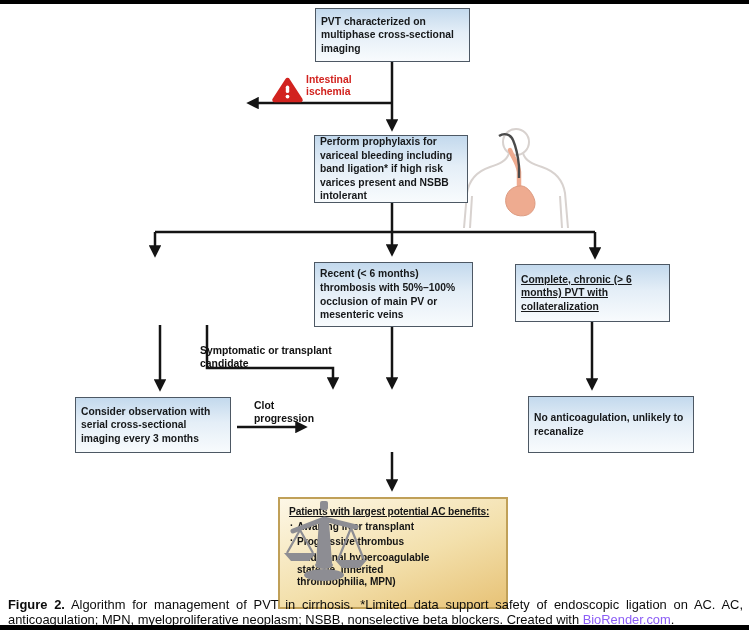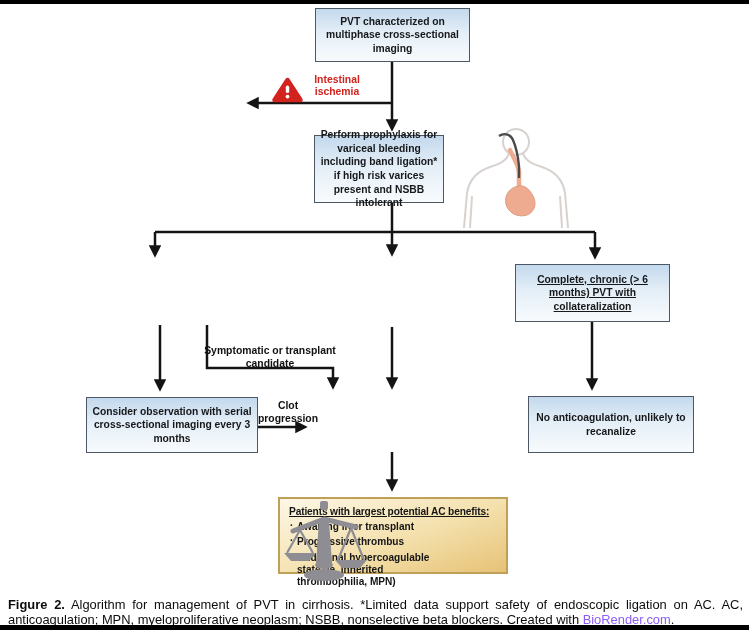--- a/index.html
+++ b/index.html
@@ -8,31 +8,31 @@
     font-family:"Liberation Sans", sans-serif;overflow:hidden;
   }
   .bar{position:absolute;left:0;width:749px;background:#000;}
   #topbar{top:0;height:4px;}
   #bottombar{top:625px;height:5px;}
   .fbox{
     position:absolute;box-sizing:border-box;
     border:1.6px solid #4d5864;
     background:linear-gradient(180deg,#c3d9ed 0%,#e4eef7 45%,#f8fbfd 100%);
     display:flex;align-items:center;justify-content:center;
-    text-align:center;font-weight:bold;font-size:10.3px;line-height:1.32;
+    font-weight:bold;font-size:10.3px;line-height:1.32;
     color:#16181a;padding:3px 5px;
   }
   .flabel{
     position:absolute;font-weight:bold;font-size:10.4px;line-height:1.25;
-    color:#111;text-align:center;
+    color:#111;text-align:left;
   }
-  .warn-label{color:#d2231f;text-align:center;line-height:1.2;}
+  .warn-label{color:#d2231f;text-align:left;line-height:1.2;}
   #benefits-box{
     position:absolute;box-sizing:border-box;
-    left:278px;top:497px;width:230px;height:77px;
+    left:278px;top:497px;width:230px;height:112px;
     border:2px solid #c0a058;
     background:linear-gradient(160deg,#fdf7e6 0%,#f3e0ac 55%,#e7c276 100%);
     padding:7px 9px 5px 9px;
   }
   #benefits-title{
     font-weight:bold;font-size:10.2px;letter-spacing:-0.15px;
     text-decoration:underline;color:#151515;white-space:nowrap;margin-bottom:4px;
   }
   .bullet{
     position:relative;width:156px;font-weight:bold;font-size:10.1px;
@@ -92,29 +92,30 @@
       <path d="M519 186 C510 187 504 195 506 204 C508 213 518 218 527 215 C535 212 537 203 533 196 C530 190 525 185 519 186 Z" fill="#eeab90" stroke="#dd9c82" stroke-width="1"></path>
       <path d="M499 136 C505 132 511 135 513 140 C516 147 518 156 519 166 L519 178" stroke="#4a4a4a" stroke-width="2.4" fill="none"></path>
     </g>
   </svg>
 
   <div class="fbox" style="left:315px;top:8px;width:155px;height:54px;">PVT characterized on multiphase cross-sectional imaging</div>
 
 
   <div class="flabel warn-label" style="left:306px;top:74px;width:62px;">Intestinal ischemia</div>
 
-  <div class="fbox" style="left:314px;top:135px;width:130px;height:68px;">Perform prophylaxis for variceal bleeding including band ligation* if high risk varices present and NSBB intolerant</div>
+  <div class="fbox" style="left:314px;top:135px;width:154px;height:68px;">Perform prophylaxis for variceal bleeding including band ligation* if high risk varices present and NSBB intolerant</div>
 
 
+  <div class="fbox" style="left:314px;top:262px;width:159px;height:65px;">Recent (&lt; 6 months) thrombosis with 50%–100% occlusion of main PV or mesenteric veins</div>
 
   <div class="fbox" style="left:515px;top:264px;width:155px;height:58px;text-decoration:underline;">Complete, chronic (&gt; 6 months) PVT with collateralization</div>
 
   <div class="flabel" style="left:200px;top:344px;width:140px;">Symptomatic or transplant candidate</div>
 
-  <div class="fbox" style="left:86px;top:397px;width:172px;height:56px;">Consider observation with serial cross-sectional imaging every 3 months</div>
+  <div class="fbox" style="left:75px;top:397px;width:156px;height:56px;">Consider observation with serial cross-sectional imaging every 3 months</div>
 
   <div class="flabel" style="left:238px;top:399px;width:68px;padding-left:16px;">Clot progression</div>
 
 
   <div class="fbox" style="left:528px;top:396px;width:166px;height:57px;">No anticoagulation, unlikely to recanalize</div>
 
   <div id="benefits-box">
     <div id="benefits-title">Patients with largest potential AC benefits:</div>
     <div class="bullet">Awaiting liver transplant</div>
     <div class="bullet">Progressive thrombus</div>

